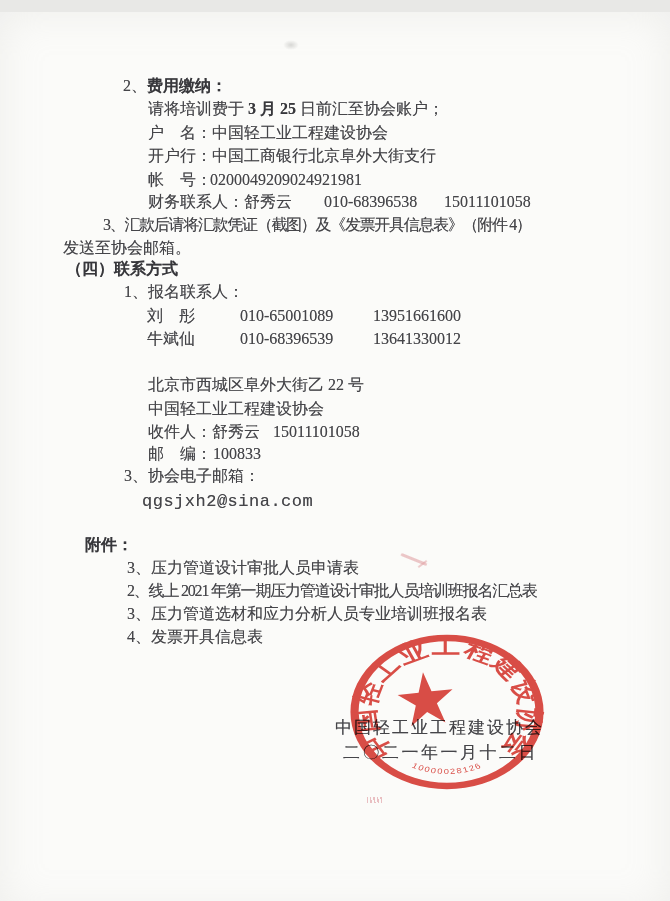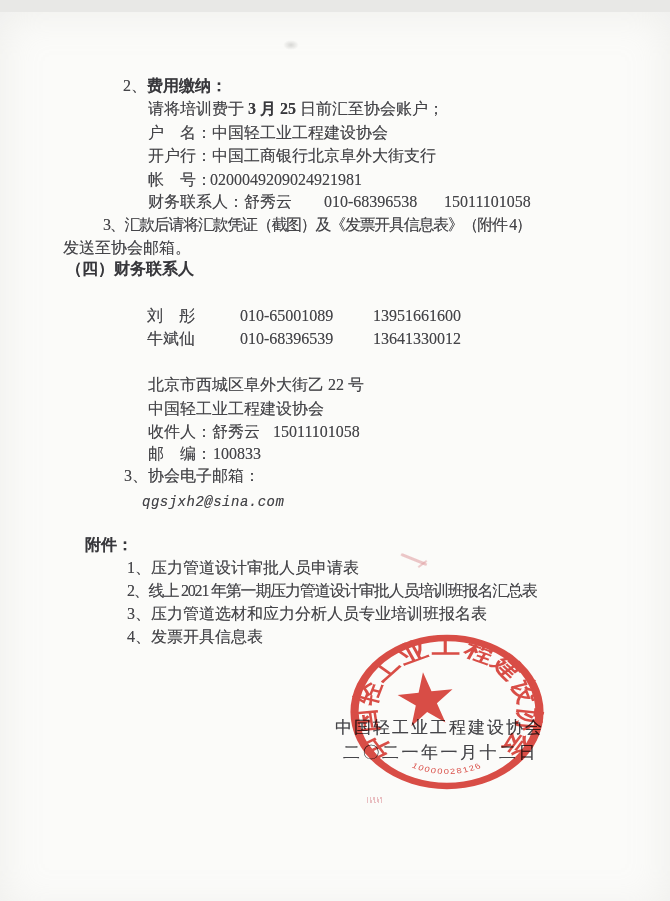--- a/index.html
+++ b/index.html
@@ -21,23 +21,22 @@
     white-space:pre;
     font-size:16px;
     line-height:24px;
     color:#454549;
     text-shadow:0 0 .6px rgba(70,70,74,.55);
   }
   .line .b{font-weight:700;color:#37373b;}
   .line .col{display:inline-block;}
   .line .mono{
     font-family:"Liberation Mono","DejaVu Sans Mono",monospace;
-    font-size:14px;
+    font-size:17px;
     letter-spacing:.5px;
-    font-style:italic;
   }
   .sig{
     position:absolute;
     white-space:pre;
     font-size:17px;
     color:#454549;
     text-shadow:0 0 .6px rgba(70,70,74,.55);
   }
   .seal{
     position:absolute;
@@ -90,31 +89,32 @@
 
   <div class="doc" id="doc-lines">
       <div class="line" style="top: 62px; left: 123px;"><span>2、</span><span class="b">费用缴纳：</span></div>
       <div class="line" style="top: 85px; left: 148px;"><span>请将培训费于 </span><span class="b">3 月 25</span><span> 日前汇至协会账户；</span></div>
       <div class="line" style="top: 109px; left: 148px;"><span>户　名：中国轻工业工程建设协会</span></div>
       <div class="line" style="top: 132px; left: 148px;"><span>开户行：中国工商银行北京阜外大街支行</span></div>
       <div class="line" style="top: 156px; left: 148px;"><span class="col" style="width: 62px; text-align: right;">帐　号：</span><span>0200049209024921981</span></div>
       <div class="line" style="top: 178px; left: 148px;"><span class="col" style="width: 176px;">财务联系人：舒秀云</span><span class="col" style="width: 120px;">010-68396538</span><span>15011101058</span></div>
       <div class="line" style="top: 201px; left: 103px; letter-spacing: -1.3px;"><span>3、汇款后请将汇款凭证（截图）及《发票开具信息表》（附件 4）</span></div>
       <div class="line" style="top: 224px; left: 63px;"><span>发送至协会邮箱。</span></div>
-      <div class="line" style="top: 245px; left: 66px;"><span class="b">（四）财务联系人</span></div>
+      <div class="line" style="top: 245px; left: 66px;"><span class="b">（四）联系方式</span></div>
+      <div class="line" style="top: 268px; left: 124px;"><span>1、报名联系人：</span></div>
       <div class="line" style="top: 292px; left: 147px;"><span class="col" style="width: 93px;">刘　彤</span><span class="col" style="width: 133px;">010-65001089</span><span>13951661600</span></div>
       <div class="line" style="top: 315px; left: 147px;"><span class="col" style="width: 93px;">牛斌仙</span><span class="col" style="width: 133px;">010-68396539</span><span>13641330012</span></div>
       <div class="line" style="top: 361px; left: 148px;"><span>北京市西城区阜外大街乙 22 号</span></div>
       <div class="line" style="top: 385px; left: 148px;"><span>中国轻工业工程建设协会</span></div>
       <div class="line" style="top: 408px; left: 148px;"><span class="col" style="width: 125px;">收件人：舒秀云</span><span>15011101058</span></div>
       <div class="line" style="top: 430px; left: 148px;"><span class="col" style="width: 65px;">邮　编：</span><span>100833</span></div>
       <div class="line" style="top: 452px; left: 124px;"><span>3、协会电子邮箱：</span></div>
       <div class="line" style="top: 477px; left: 142px;"><span class="mono">qgsjxh2@sina.com</span></div>
       <div class="line" style="top: 521px; left: 85px;"><span class="b">附件：</span></div>
-      <div class="line" style="top: 544px; left: 127px;"><span>1、压力管道设计审批人员申请表</span></div>
+      <div class="line" style="top: 544px; left: 127px;"><span>3、压力管道设计审批人员申请表</span></div>
       <div class="line" style="top: 567px; left: 127px; letter-spacing: -1.2px;"><span>2、线上 2021 年第一期压力管道设计审批人员培训班报名汇总表</span></div>
       <div class="line" style="top: 590px; left: 127px;"><span>3、压力管道选材和应力分析人员专业培训班报名表</span></div>
       <div class="line" style="top: 613px; left: 127px; text-align: center;"><span>4、发票开具信息表</span></div>
     </div>
 
   <div class="sig" style="left:335px;top:704px;letter-spacing:2px;">中国轻工业工程建设协会</div>
   <div class="sig" style="left:343px;top:729px;letter-spacing:2.5px;">二〇二一年一月十二日</div>
 
   <svg class="seal" viewBox="-120 -100 240 200" aria-hidden="true">
     <defs>

